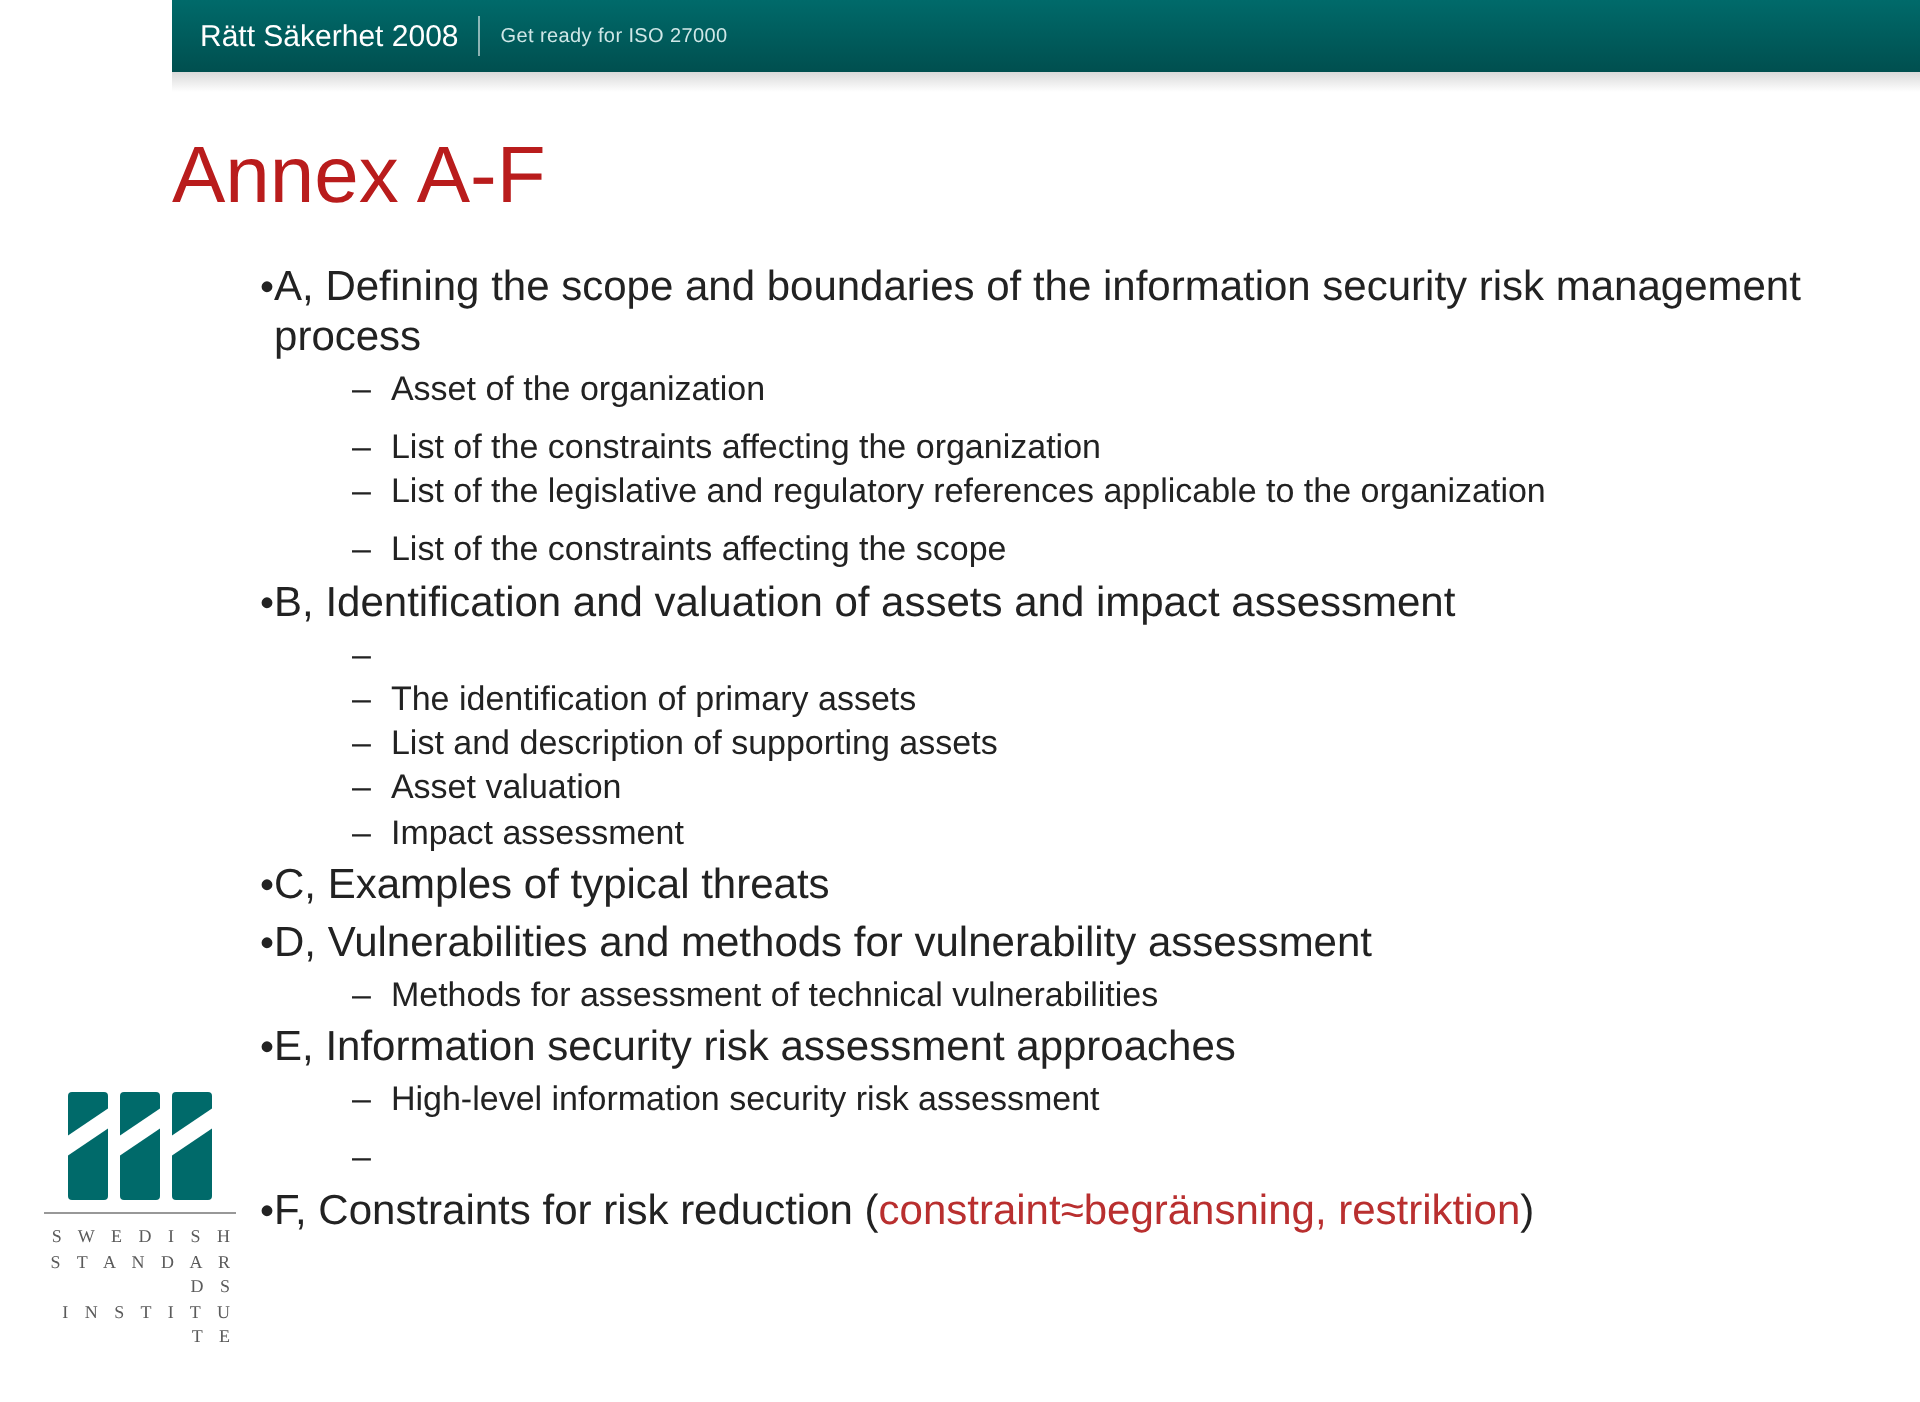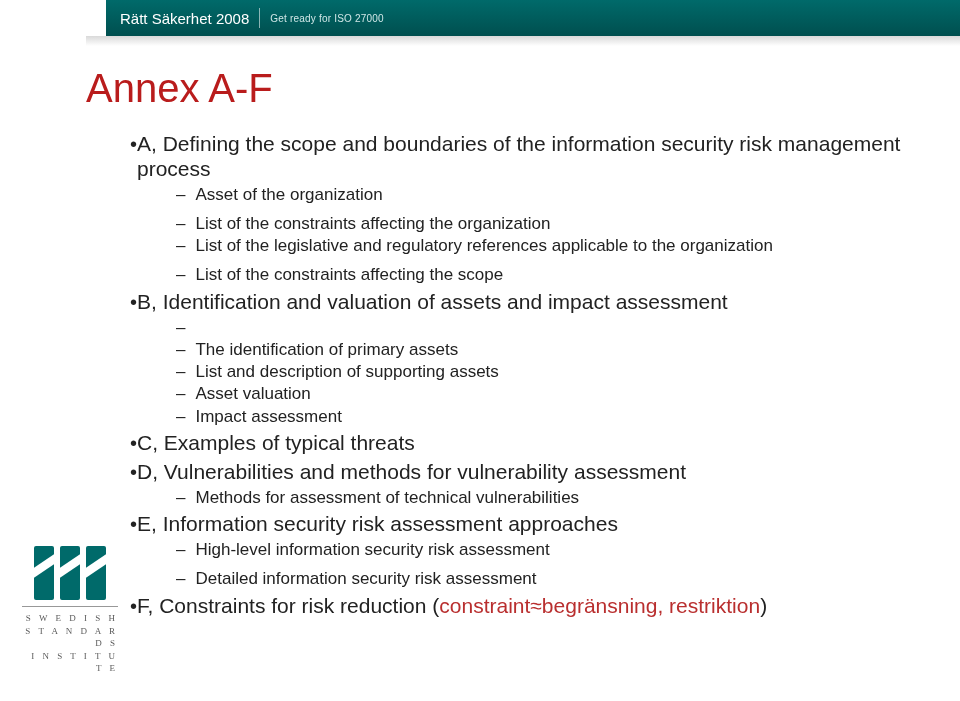--- a/index.html
+++ b/index.html
@@ -2,21 +2,21 @@
 <html><head>
 <meta charset="utf-8">
 <style>
   * { box-sizing: border-box; margin: 0; padding: 0; }
   html, body { width: 960px; height: 701px; font-family: Arial, Helvetica, sans-serif; background: #fff; }
   .page { width: 960px; height: 701px; position: relative; }
 
   
   .banner { width: 100%; height: 36px; display: flex; align-items: stretch; }
   .banner-left-strip { width: 86px; background: #fff; }
-  .banner-main { flex: 1; background: linear-gradient(to bottom, #006a6a 0%, #004f4f 100%); display: flex; align-items: center; color: #fff; padding-left: 14px; margin-left: 20px; }
+  .banner-main { flex: 1; background: linear-gradient(to bottom, #006a6a 0%, #004f4f 100%); display: flex; align-items: center; color: #fff; padding-left: 14px; }
   .banner-title { font-size: 15px; font-weight: 400; }
   .banner-sep { width: 1px; height: 20px; background: rgba(255,255,255,0.55); margin: 0 10px; }
   .banner-tag { font-size: 10px; letter-spacing: .02em; color: #cfe7e7; }
   .banner-shadow { height: 10px; background: linear-gradient(to bottom, #d9d9d9, #fff); margin-left: 86px; }
 
   .content { position: absolute; left: 86px; top: 66px; right: 24px; }
   .title { font-family: Arial, Helvetica, sans-serif; color: #b91c1c; font-size: 40px; font-weight: 400; margin-bottom: 18px; }
 
   .body-area { position: absolute; left: 130px; top: 132px; right: 40px; color: #222; }
   ul { list-style: none; }
@@ -134,21 +134,20 @@
             <span>E, Information security risk assessment approaches</span>
           </div>
           <ul class="lvl2">
             <li>
               <span class="dash"></span>
               <span>High-level information security risk assessment</span>
             </li>
             <div class="gap"></div>
             <li>
               <span class="dash"></span>
-              <span>Detailed information security risk assessment</span>
             </li>
           </ul>
         </li>
         <li>
           <div class="row">
             <span class="bullet-dot"></span>
             <span>F, Constraints for risk reduction (<span class="accent">constraint≈begränsning, restriktion</span>)</span>
           </div>
         </li>
       </ul>

